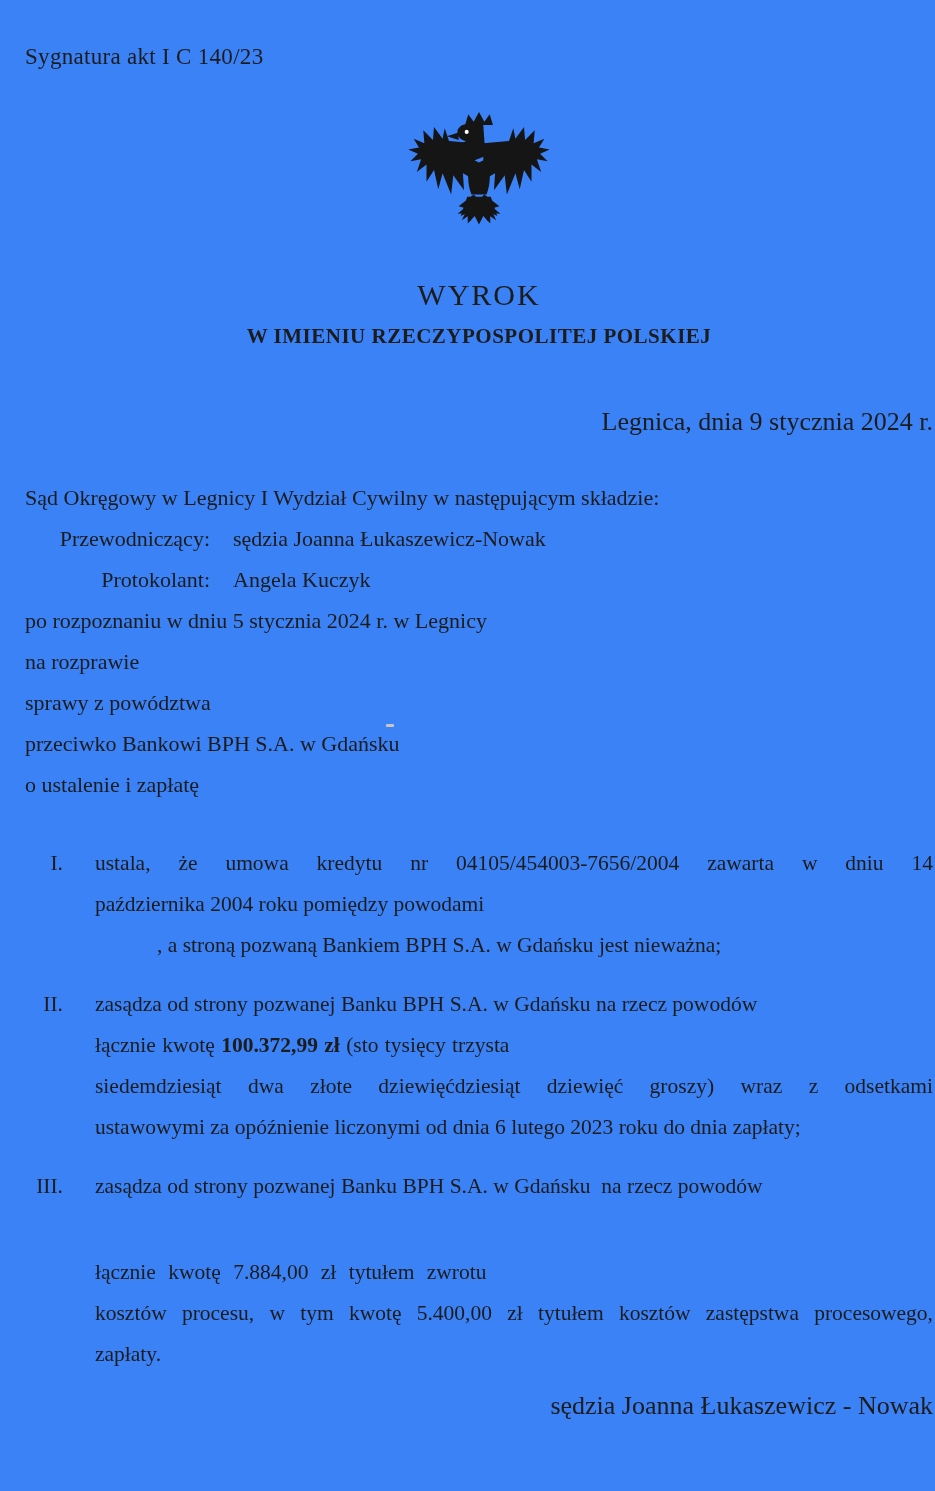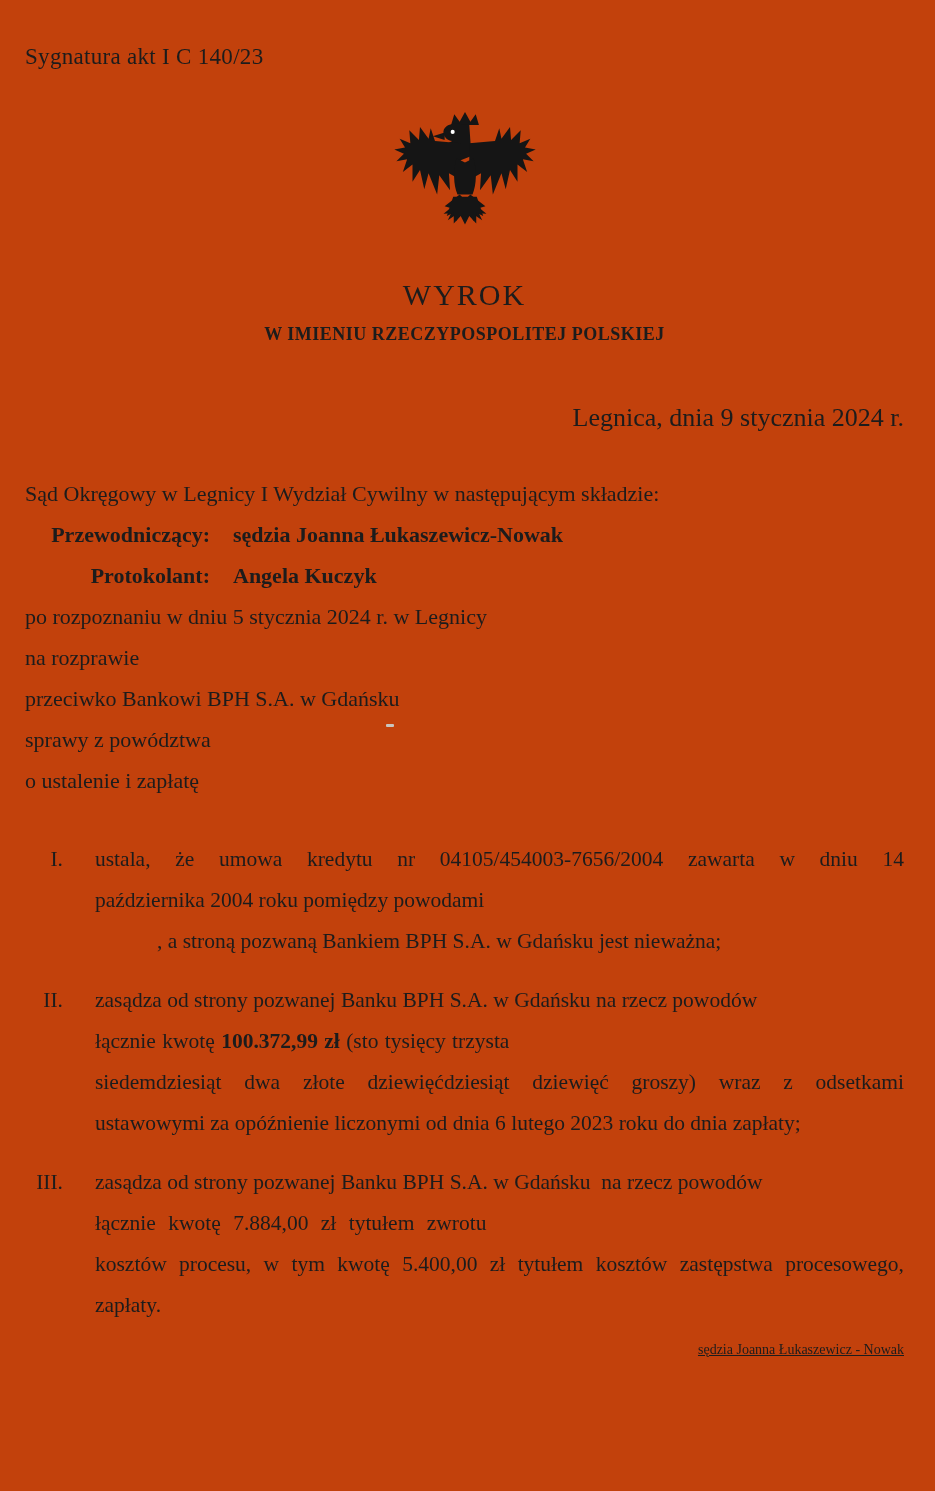--- a/index.html
+++ b/index.html
@@ -2,25 +2,25 @@
 <html lang="pl"><head>
 <meta charset="utf-8">
 <title>Wyrok</title>
 <style>
   html,body{margin:0;padding:0;background:#ffffff;}
   .page{
     position:relative;
     width:935px;
     height:1491px;
     margin:0 auto;
-    background:#c2410c;
+    background:#3b82f6;
     color:#1c1c1c;
     font-family:"Liberation Serif","DejaVu Serif",serif;
     box-sizing:border-box;
-    padding:0 31px 0 25px;
+    padding:0 2px 0 25px;
     overflow:hidden;
   }
   .case-number{
     margin-top:44px;
     font-size:23px;
     letter-spacing:0.3px;
   }
   .emblem-wrap{
     margin-top:40px;
     text-align:center;
@@ -28,39 +28,38 @@
   .title{
     margin-top:42px;
     text-align:center;
     font-size:30px;
     font-weight:normal;
     letter-spacing:2px;
   }
   .subtitle{
     margin-top:12px;
     text-align:center;
-    font-size:18px;
+    font-size:21px;
     font-weight:bold;
     letter-spacing:0.5px;
   }
   .date-line{
     margin-top:58px;
     text-align:right;
     font-size:26px;
   }
   .composition{
     margin-top:40px;
     font-size:22px;
     line-height:41px;
   }
   .comp-row{
     display:grid;
     grid-template-columns:185px auto;
     column-gap:23px;
-    font-weight:bold;
   }
   .comp-label{text-align:right;}
   .intro-line{font-size:22px;line-height:41px;}
   .rulings{margin-top:38px;}
   .ruling-item{
     display:flex;
     align-items:flex-start;
     font-size:21.5px;
     line-height:41px;
   }
@@ -76,28 +75,27 @@
     min-width:0;
   }
   .jline{
     text-align:justify;
     text-align-last:justify;
   }
   .indent-65{padding-left:62px;}
   .rline{
     white-space:nowrap;
   }
-  .rline.wide{word-spacing:7px;}
+  .rline.wide{word-spacing:7px;margin-top:45px;}
   .rline.narrow{word-spacing:1px;}
   .bold{font-weight:bold;}
   .signature{
     margin-top:16px;
     text-align:right;
-    font-size:14px;
-    text-decoration:underline;
+    font-size:26px;
   }
   .artifact-dash{
     position:absolute;
     left:386px;
     top:724px;
     width:8px;
     height:3px;
     background:#c9c5bf;
     border-radius:1px;
   }
@@ -150,22 +148,22 @@
     <div class="comp-row">
       <div class="comp-label">Przewodniczący:</div>
       <div>sędzia Joanna Łukaszewicz-Nowak</div>
     </div>
     <div class="comp-row">
       <div class="comp-label">Protokolant:</div>
       <div>Angela Kuczyk</div>
     </div>
     <div class="intro-line">po rozpoznaniu w dniu 5 stycznia 2024 r. w Legnicy</div>
     <div class="intro-line">na rozprawie</div>
+    <div class="intro-line">sprawy z powództwa</div>
     <div class="intro-line">przeciwko Bankowi BPH S.A. w Gdańsku</div>
-    <div class="intro-line">sprawy z powództwa</div>
     <div class="intro-line">o ustalenie i zapłatę</div>
   </div>
 
   <div class="rulings">
 
     <div class="ruling-item">
       <div class="numeral">I.</div>
       <div class="ruling-body">
         <div class="jline">ustala, że umowa kredytu nr 04105/454003-7656/2004 zawarta w dniu 14</div>
         <div>października 2004 roku pomiędzy powodami</div>

